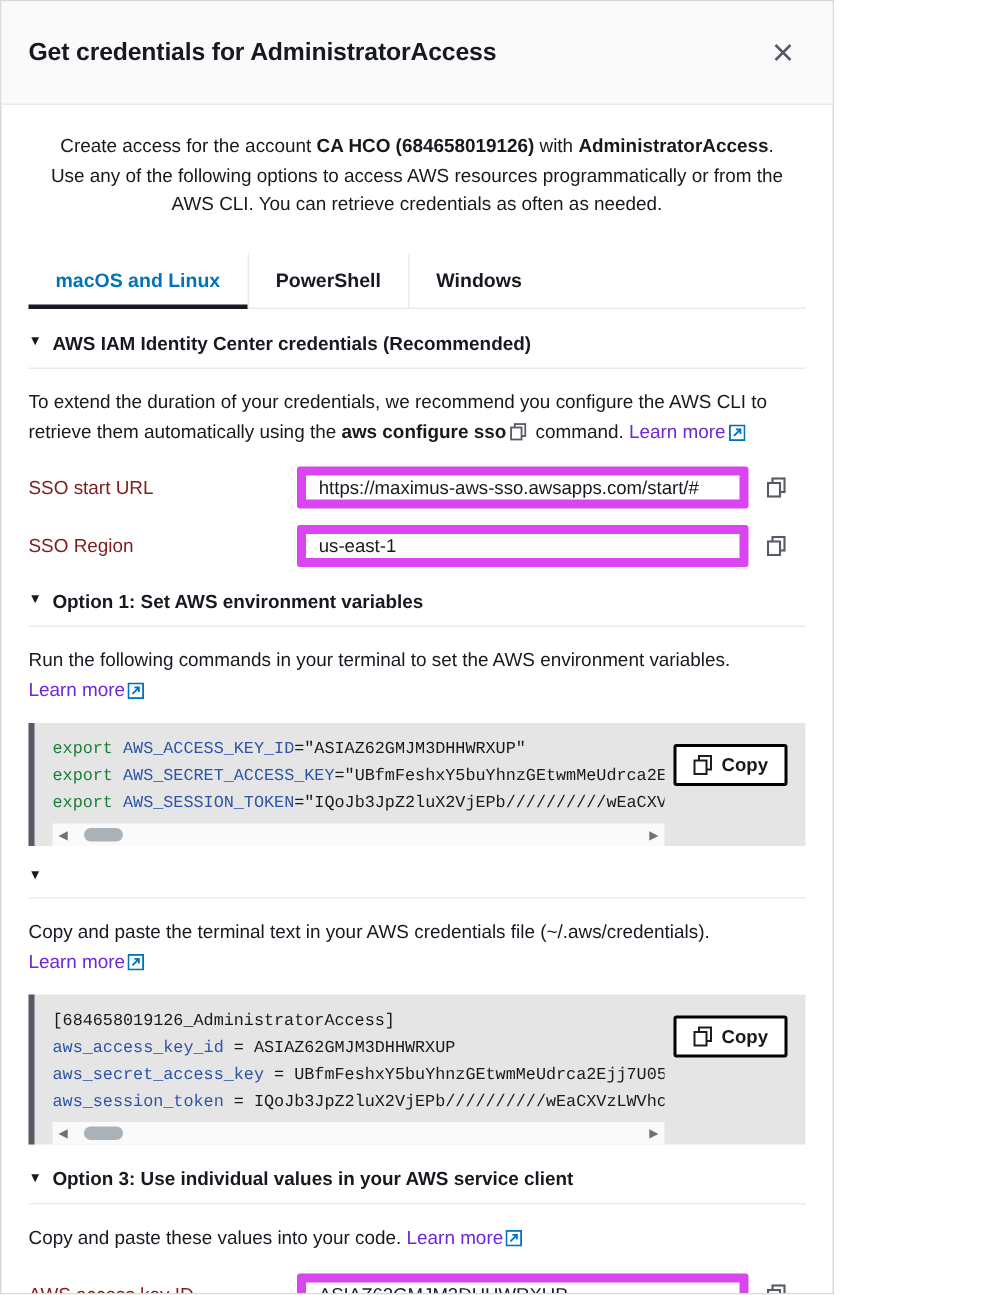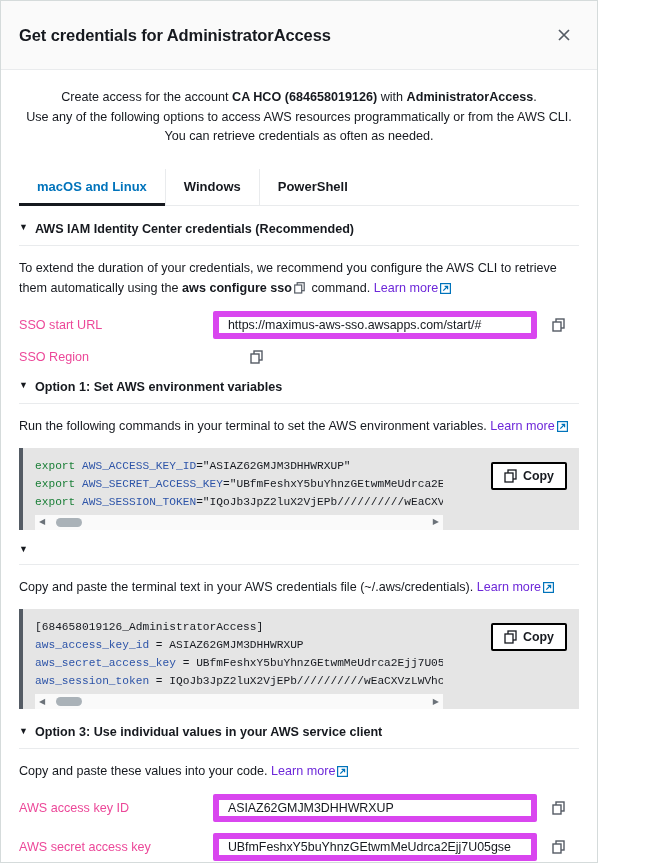--- a/index.html
+++ b/index.html
@@ -8,21 +8,21 @@
     width: 662px;
     height: 863px;
     background: #ffffff;
     font-family: "Liberation Sans", sans-serif;
     font-size: 13px;
     color: #16191f;
     overflow: hidden;
   }
   .modal {
     position: relative;
-    width: 598px;
+    width: 556px;
     height: 863px;
     background: #ffffff;
     border: 1px solid #d5dbdb;
     display: flex;
     flex-direction: column;
   }
   
   .modal-header {
     height: 69px;
     min-height: 69px;
@@ -132,21 +132,21 @@
   }
   
   .form-row {
     display: flex;
     align-items: center;
     margin-top: 11px;
   }
   .form-label {
     width: 214px;
     font-size: 12.6px;
-    color: #ec4899;
+    color: #7f1d1d;
   }
   .form-input {
     width: 355px;
     height: 28px;
     border: 6px solid #d946ef;
     border-radius: 2px;
     background: #ffffff;
     padding: 0 9px;
     font-family: "Liberation Sans", sans-serif;
     font-size: 12.4px;
@@ -252,22 +252,22 @@
 
   <div class="modal-body">
 
     <div class="intro">
       <span>Create access for the account </span><b>CA HCO (684658019126)</b><span> with </span><b>AdministratorAccess</b><span>.</span><br>
       <span>Use any of the following options to access AWS resources programmatically or from the AWS CLI. You can retrieve credentials as often as needed.</span>
     </div>
 
     <div class="tabs">
       <div class="tab active">macOS and Linux</div>
+      <div class="tab">PowerShell</div>
       <div class="tab">Windows</div>
-      <div class="tab">PowerShell</div>
     </div>
 
     <div class="section">
       <div class="section-head">
         <span class="caret">▼</span>
         <span class="section-title">AWS IAM Identity Center credentials (Recommended)</span>
       </div>
       <div class="section-desc">
         <span>To extend the duration of your credentials, we recommend you configure the AWS CLI to retrieve them automatically using the </span><b>aws configure sso</b><span class="inline-copy">
           <svg width="11" height="12" viewBox="0 0 11 12" aria-hidden="true">
@@ -288,20 +288,21 @@
         <div class="copy-cell">
           <svg width="13" height="14" viewBox="0 0 13 14" aria-hidden="true">
             <rect x="4" y="1" width="8" height="9" fill="none" stroke="#545b64" stroke-width="1.4"></rect>
             <rect x="1" y="4" width="8" height="9" fill="#ffffff" stroke="#545b64" stroke-width="1.4"></rect>
           </svg>
         </div>
       </div>
 
       <div class="form-row">
         <div class="form-label">SSO Region</div>
+        <input class="form-input" readonly="" value="us-east-1" style="">
         <div class="copy-cell">
           <svg width="13" height="14" viewBox="0 0 13 14" aria-hidden="true">
             <rect x="4" y="1" width="8" height="9" fill="none" stroke="#545b64" stroke-width="1.4"></rect>
             <rect x="1" y="4" width="8" height="9" fill="#ffffff" stroke="#545b64" stroke-width="1.4"></rect>
           </svg>
         </div>
       </div>
     </div>
 
     <div class="section">

